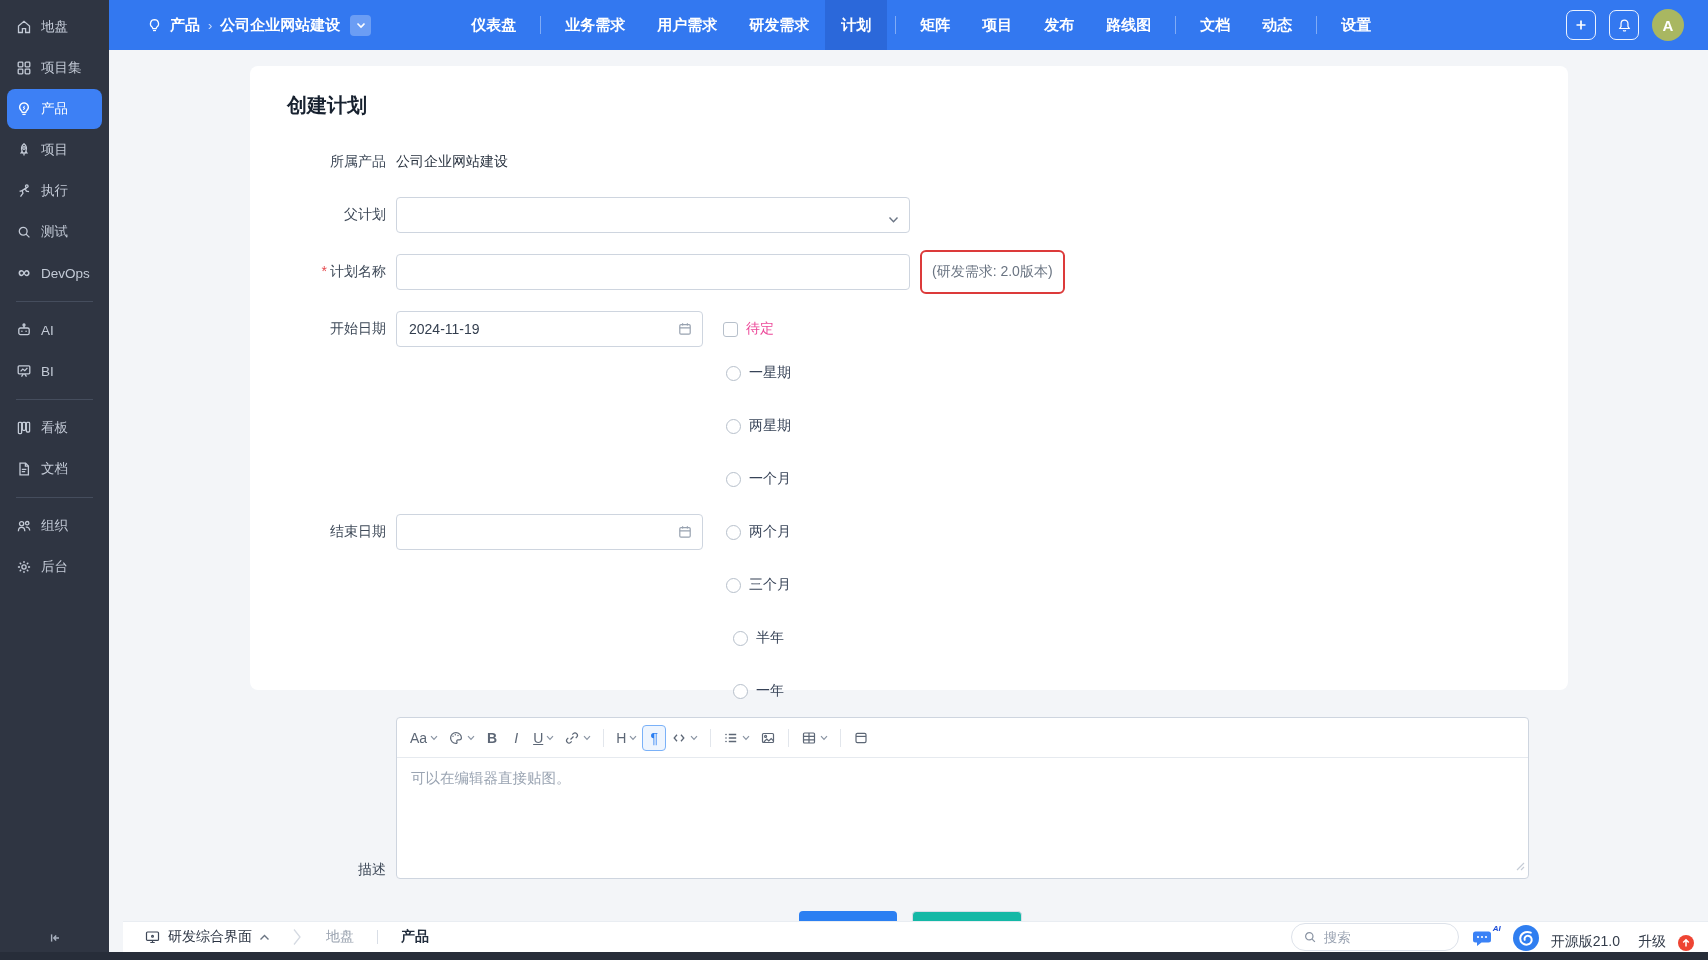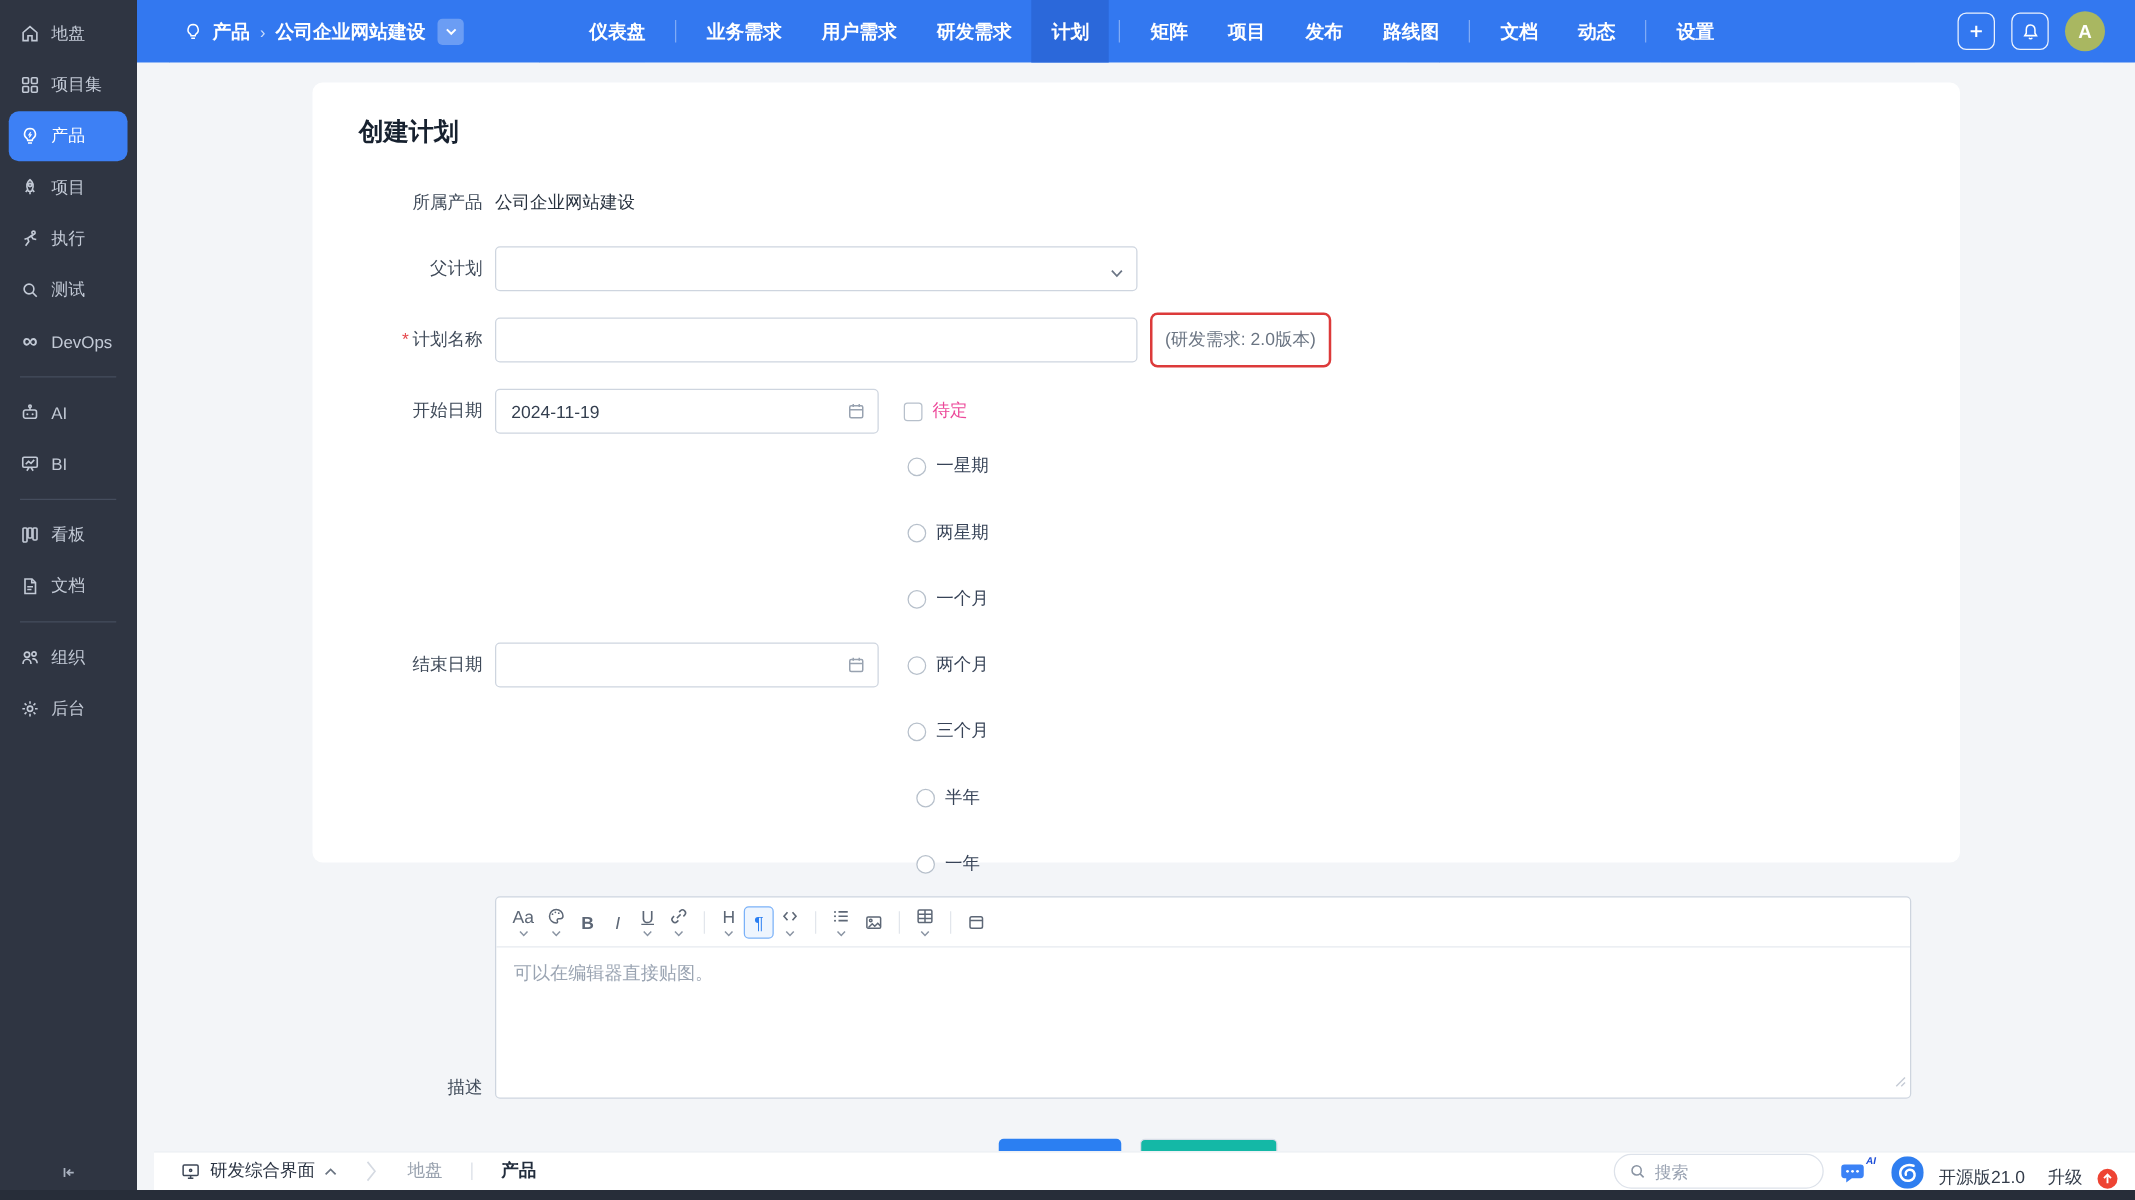--- a/index.html
+++ b/index.html
@@ -71,21 +71,21 @@
   .radio-opt { display:flex; align-items:center; gap:8px; font-size:14px;
     color:#374357; cursor:pointer; white-space:nowrap; }
   .radio-circle { width:15px; height:15px; border:1px solid #b7c0cb; border-radius:50%; background:#fff; }
 
   
   .editor { width:1133px; border:1px solid #ced5df; border-radius:4px; background:#fff; position:relative; }
   .ed-toolbar { height:40px; border-bottom:1px solid #e6eaef; display:flex;
     align-items:center; padding:0 8px; color:#5d6776; }
   .ed-btn { min-width:24px; height:26px; padding:0 5px; border-radius:4px;
     display:inline-flex; align-items:center; justify-content:center; gap:3px;
-    font-size:14px; cursor:pointer; color:#5d6776;flex-direction:column; }
+    font-size:14px; cursor:pointer; color:#5d6776; }
   .ed-btn b { font-weight:bold; }
   .ed-btn .u { text-decoration:underline; }
   .ed-btn.active { border:1px solid #7ab1f8; background:#eef5fe; color:#2b7ff2; }
   .ed-caret { color:#8a94a3; }
   .ed-divider { width:1px; height:18px; background:#e2e6ec; margin:0 7px; }
   .ed-body { height:120px; padding:11px 14px; font-size:14.5px; color:#9aa4b2; }
   .resize-handle { position:absolute; right:3px; bottom:3px; color:#c6ccd6; }
 
   .btn-row { margin-top:32px; display:flex; }
   .btn-row .spacer { width:146px; flex:0 0 auto; }

